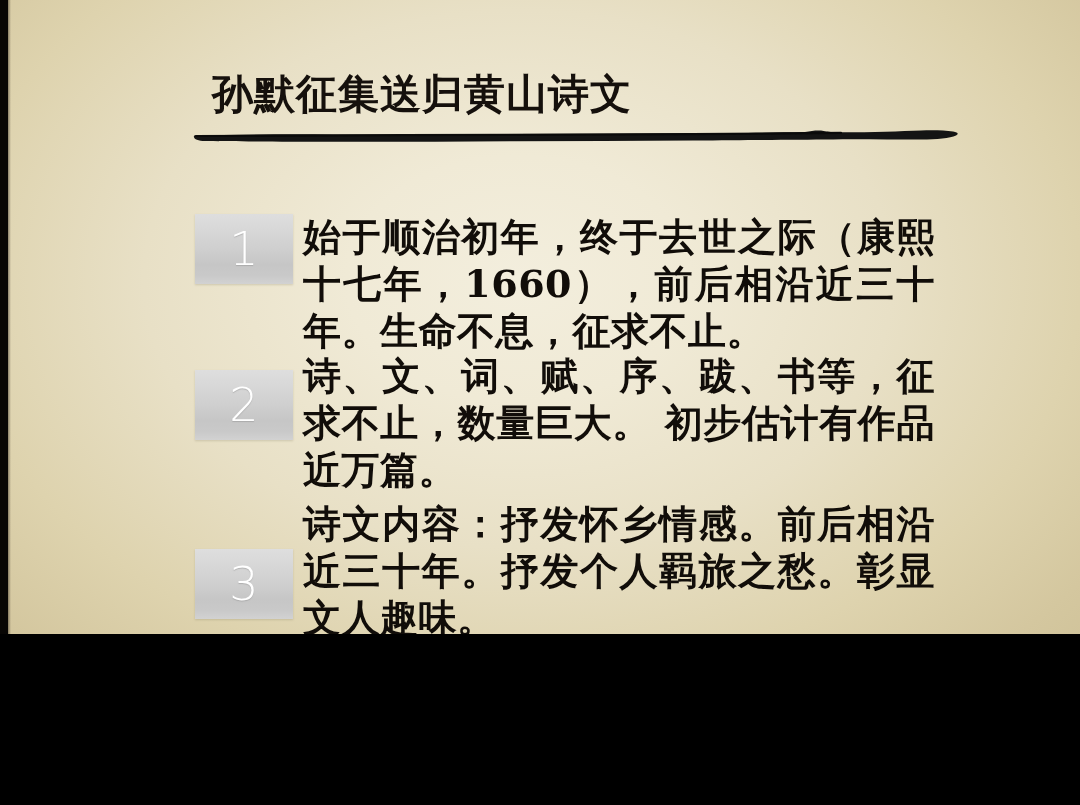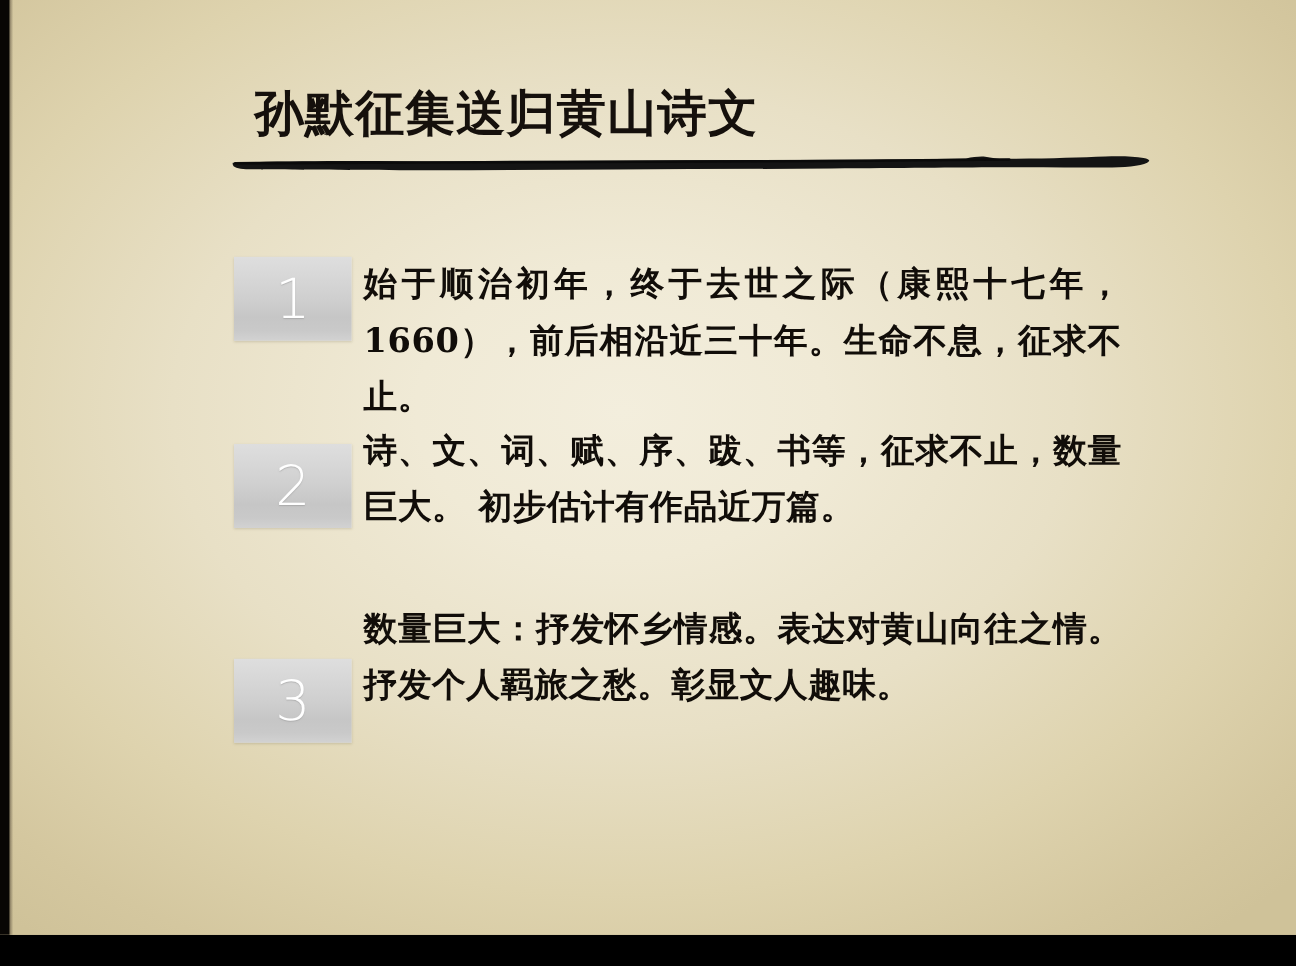--- a/index.html
+++ b/index.html
@@ -10,21 +10,21 @@
   }
   body {
     width: 1080px;
     height: 805px;
     overflow: hidden;
   }
 
   #slide {
     position: relative;
     width: 1080px;
-    height: 779px;
+    height: 634px;
     overflow: hidden;
     background-color: #d7cba6;
     background-image:
       radial-gradient(
         ellipse 780px 560px at 48% 44%,
         #f3eedd 0%,
         #f0ead6 22%,
         #e8e0c6 48%,
         #ded3ae 72%,
         #d4c79f 90%,
@@ -121,21 +121,21 @@
     font-weight: 300;
     color: #ffffff;
     text-shadow: 0 1px 1px rgba(150,150,150,0.55);
     letter-spacing: 0;
   }
   .bullet-text {
     position: absolute;
     left: 303px;
     width: 632px;
     font-family: "DejaVu Serif", "Liberation Serif", serif;
-    font-size: 28px;
+    font-size: 38px;
     line-height: 47px;
     font-weight: 700;
     color: #110d09;
     letter-spacing: 0.5px;
     text-align: justify;
     text-justify: inter-ideograph;
   }
 
   
   #item-1 { top: 0; }
@@ -199,17 +199,17 @@
       <div class="badge">
         <span class="badge-number">2</span>
       </div>
       <div class="bullet-text">诗、文、词、赋、序、跋、书等，征求不止，数量巨大。 初步估计有作品近万篇。</div>
     </div>
 
     <div class="bullet-item" id="item-3">
       <div class="badge">
         <span class="badge-number">3</span>
       </div>
-      <div class="bullet-text">数量巨大：抒发怀乡情感。表达对黄山向往之情。抒发个人羁旅之愁。彰显文人趣味。</div>
+      <div class="bullet-text">诗文内容：抒发怀乡情感。前后相沿近三十年。抒发个人羁旅之愁。彰显文人趣味。</div>
     </div>
 
   </div>
 </div>
 
 </body></html>

